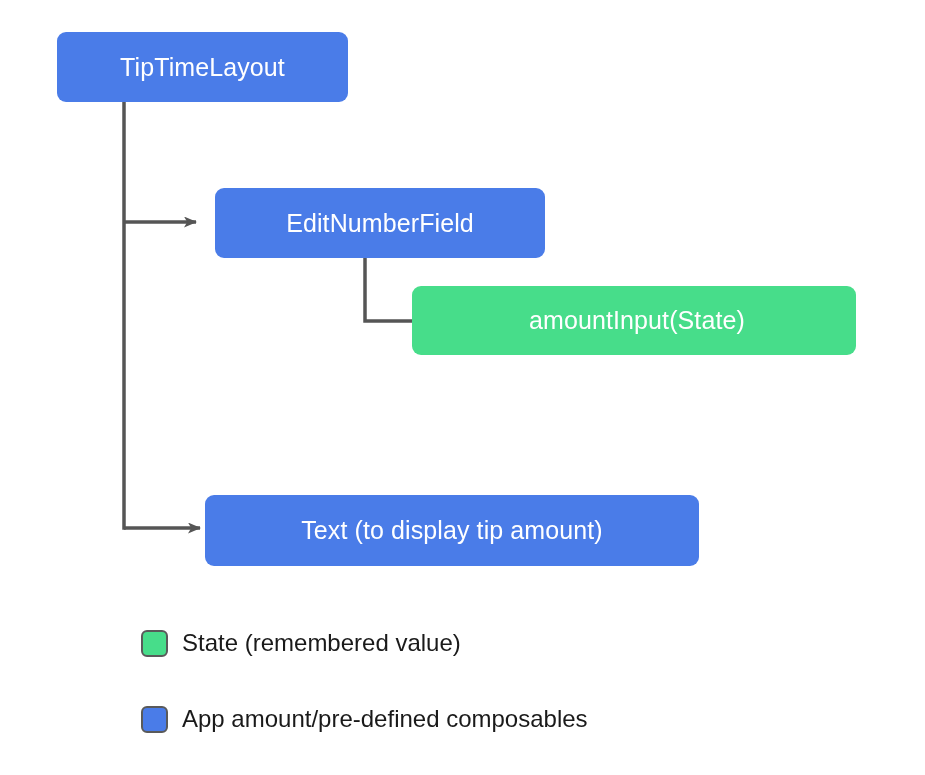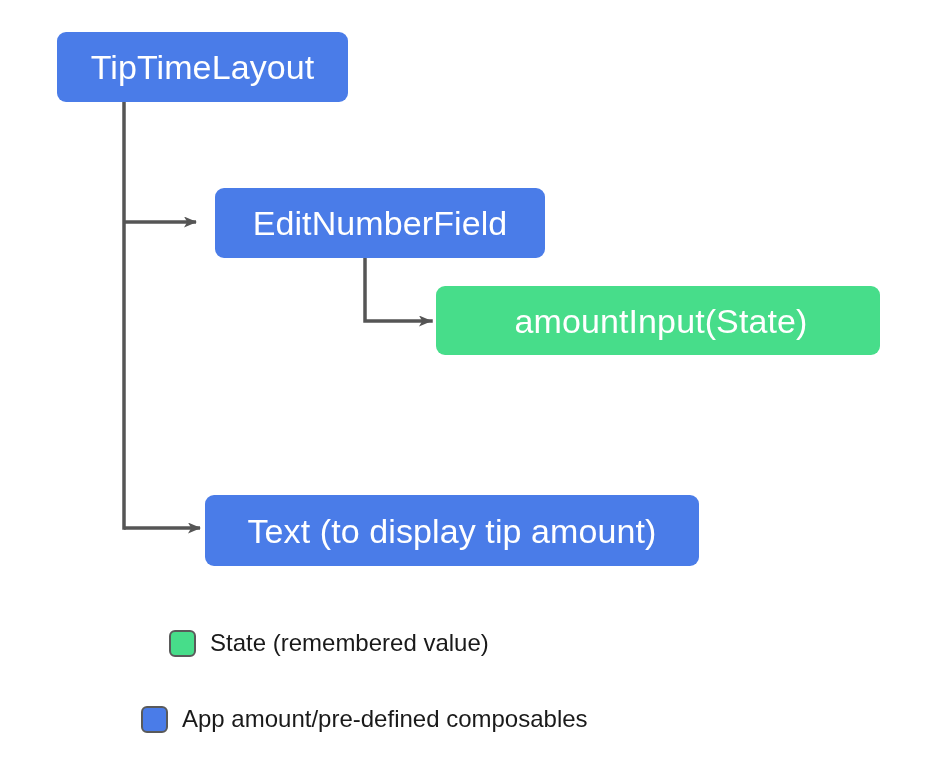--- a/index.html
+++ b/index.html
@@ -36,21 +36,21 @@
 
   .node {
     position: absolute;
     z-index: 2;
     box-sizing: border-box;
     border-radius: 9px;
     display: flex;
     align-items: center;
     justify-content: center;
     color: #ffffff;
-    font-size: 34px;
+    font-size: 25px;
     font-weight: 400;
     letter-spacing: 0.1px;
     line-height: 1;
     white-space: nowrap;
     user-select: none;
   }
 
   .node-label {
     display: block;
   }
@@ -62,21 +62,21 @@
     width: 291px;
     height: 70px;
   }
   #node-editnumberfield {
     left: 215px;
     top: 188px;
     width: 330px;
     height: 70px;
   }
   #node-amountinput {
-    left: 436px;
+    left: 412px;
     top: 286px;
     width: 444px;
     height: 69px;
     padding-left: 6px;
   }
   #node-text {
     left: 205px;
     top: 495px;
     width: 494px;
     height: 71px;
@@ -87,21 +87,21 @@
     position: absolute;
     left: 141px;
     top: 625px;
     z-index: 2;
   }
   .legend-row {
     display: flex;
     align-items: center;
     height: 36px;
   }
-  #legend-row-state { margin-bottom: 40px; margin-left: 28px; }
+  #legend-row-state { margin-bottom: 40px; }
 
   .legend-swatch {
     width: 27px;
     height: 27px;
     border-radius: 6px;
     border: 2px solid #5a5a5a;
     box-sizing: border-box;
     flex: 0 0 auto;
   }
   .legend-text {

